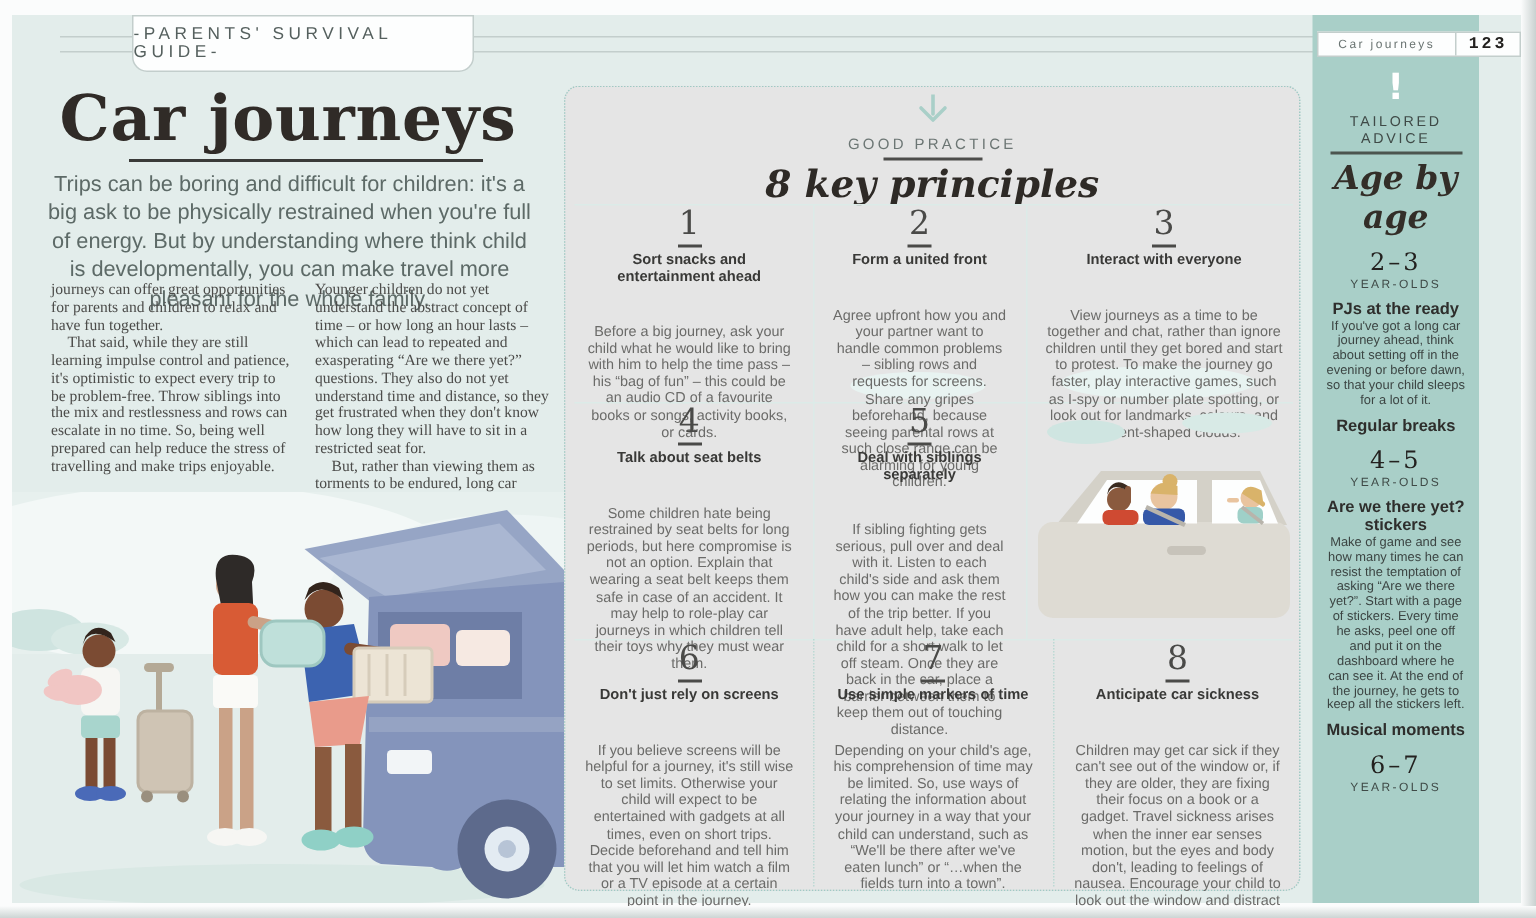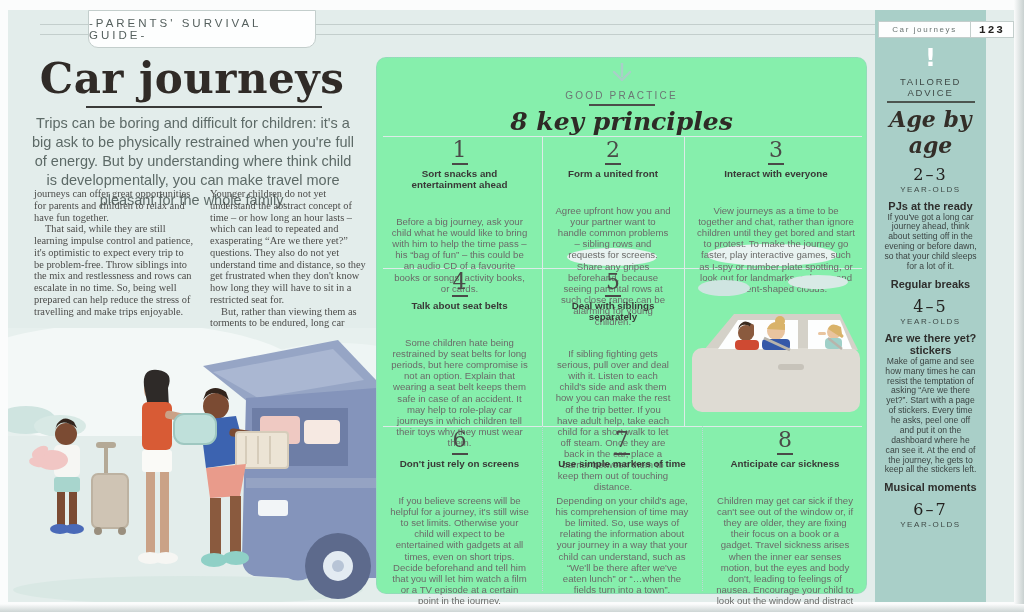--- a/index.html
+++ b/index.html
@@ -27,21 +27,21 @@
   .article-title { position:absolute; left:8px; top:54px; width:368px; text-align:center;
               font-family:"DejaVu Serif", serif; font-weight:bold; font-size:42px; letter-spacing:0.5px; color:#302b27; }
   .title-underline { position:absolute; left:86px; top:106px; width:236px; height:2px; background:#3a3a38; }
   .article-intro { position:absolute; left:28px; top:114px; width:330px; text-align:center;
               font-size:14.5px; line-height:1.32; color:#5d6a67; }
   .article-cols { position:absolute; left:34px; top:188px; width:336px; display:flex; gap:16px; }
   .article-cols .col { width:160px; font-family:"Liberation Serif", serif; font-size:10.4px; line-height:1.13; color:#4c4c4a; }
   .article-cols .col p.indent { text-indent:11px; }
 
   
-  .panel { position:absolute; left:376px; top:57px; width:491px; height:537px; background:#86efac;
+  .panel { position:absolute; left:376px; top:57px; width:491px; height:537px; background:#e5e5e5;
            border:1.5px dotted #9fcac4; border-radius:10px; }
   .gp-header { position:absolute; left:0; top:0; width:100%; height:78px; text-align:center; }
   .gp-arrow { margin-top:5px; }
   .gp-eyebrow { font-size:10px; letter-spacing:2.2px; color:#6c7674; margin-top:1px; }
   .gp-eyebrow-rule { width:66px; height:2px; background:#4c4c4a; margin:3px auto 0; }
   .gp-heading { font-family:"DejaVu Serif", serif; font-style:italic; font-weight:bold; font-size:25px; color:#2e2a26; margin-top:1px; }
   .hline { position:absolute; left:6px; width:479px; height:1px; background:#dcebe8; }
   .h1 { top:78px; } .h2 { top:210px; } .h3 { top:368px; }
   .vline { position:absolute; width:1px; background:#dcebe8; }
   .v12a { left:165px; top:78px; height:290px; }

